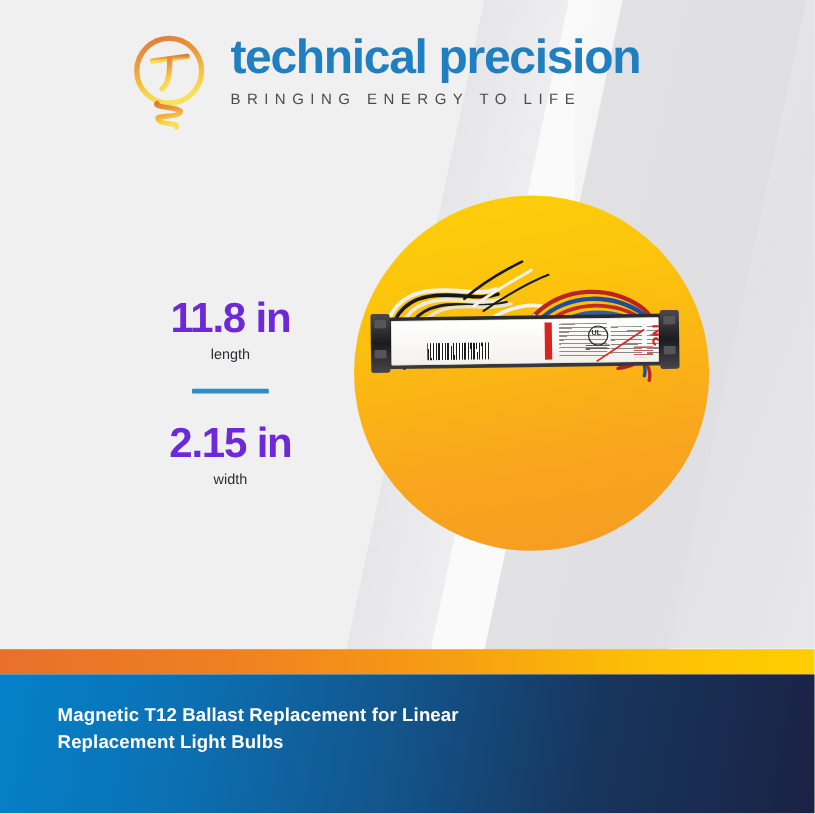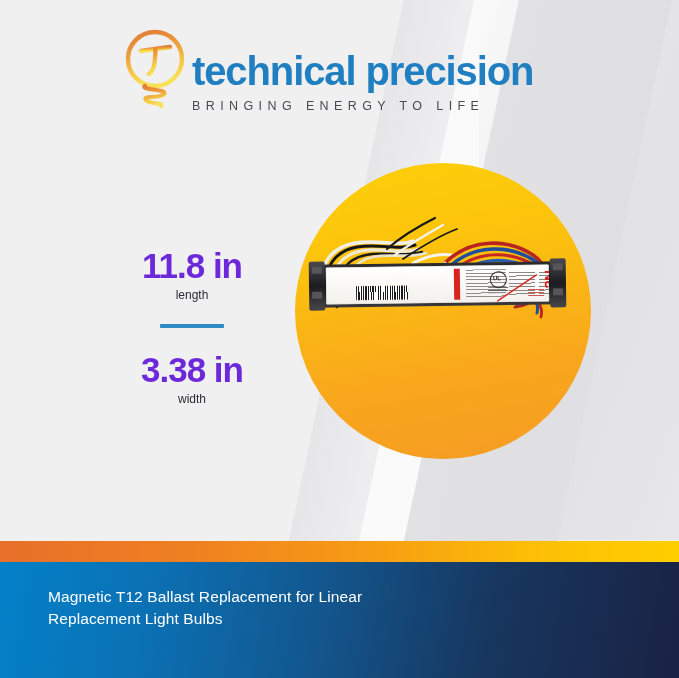--- a/index.html
+++ b/index.html
@@ -13,21 +13,21 @@
   
   .bg-base{position:absolute;inset:0;background:#f0f0f0;}
   .bg-band{position:absolute;top:-120px;height:960px;transform:rotate(12deg);transform-origin:top center;}
   .bg-band.b1{left:430px;width:70px;background:linear-gradient(90deg,#e6e6e8,#eeeef0);}
   .bg-band.b2{left:500px;width:46px;background:#fafafa;}
   .bg-band.b3{left:546px;width:150px;background:linear-gradient(90deg,#e2e2e5,#dededf);}
   .bg-soft{position:absolute;right:0;top:0;width:200px;height:540px;
            background:linear-gradient(110deg,rgba(255,255,255,0) 0%,rgba(224,224,228,.85) 60%,rgba(230,230,233,.9) 100%);}
 
   
-  .logo-wrap{position:absolute;left:118px;top:26px;display:flex;align-items:flex-end;}
+  .logo-wrap{position:absolute;left:104px;top:26px;display:flex;align-items:flex-start;gap:14px;}
   .bulb{width:74px;height:86px;flex:none;}
   .brand{display:flex;flex-direction:column;justify-content:center;padding-top:2px;}
   .brand-name{font-size:40px;font-weight:bold;color:#1f7fc0;letter-spacing:-1.1px;line-height:1;}
   .brand-tag{font-size:12.5px;color:#4a4a52;letter-spacing:5.4px;margin-top:9px;line-height:1;white-space:nowrap;}
 
   
   .dims{position:absolute;left:92px;top:248px;width:200px;text-align:center;}
   .dim-value{font-size:35px;font-weight:bold;color:#6d28d9;letter-spacing:-1px;line-height:1.05;}
   .dim-label{font-size:12px;color:#2c2c38;margin-top:4px;line-height:1.1;}
   .dim-rule{width:64px;height:4px;background:#2e8bc4;border-radius:1px;margin:22px auto 24px auto;}
@@ -72,21 +72,21 @@
 
   
   .wires{position:absolute;left:0;top:0;width:296px;height:296px;pointer-events:none;}
 
   
   .stripe{position:absolute;left:0;top:541px;width:679px;height:21px;
           background:linear-gradient(90deg,#e8702a 0%,#ef8021 28%,#f79d13 55%,#fcbe06 78%,#ffce00 100%);}
   .banner{position:absolute;left:0;top:562px;width:679px;height:116px;
           background:linear-gradient(100deg,#0481c9 0%,#0b71b4 22%,#13558c 48%,#17365e 72%,#1a2244 100%);}
   .banner-title{position:absolute;left:48px;top:586px;width:520px;color:#ffffff;
-          font-size:15.5px;font-weight:normal;line-height:1.42;letter-spacing:.1px;}
+          font-size:15.5px;font-weight:bold;line-height:1.42;letter-spacing:.1px;}
 </style>
 </head>
 <body>
 
 <div id="stage">
 
   <div class="bg-base"></div>
   <div class="bg-band b1"></div>
   <div class="bg-band b2"></div>
   <div class="bg-band b3"></div>
@@ -111,21 +111,21 @@
     <div class="brand">
       <div class="brand-name">technical precision</div>
       <div class="brand-tag">BRINGING ENERGY TO LIFE</div>
     </div>
   </div>
 
   <div class="dims">
     <div class="dim-value">11.8 in</div>
     <div class="dim-label">length</div>
     <div class="dim-rule"></div>
-    <div class="dim-value">3.38 in</div>
+    <div class="dim-value">2.15 in</div>
     <div class="dim-label">width</div>
   </div>
 
   <div class="circle"></div>
 
   <div class="stage-shot">
 
     <svg class="wires" viewBox="0 0 296 296">
 
       <g fill="none" stroke-linecap="round">

